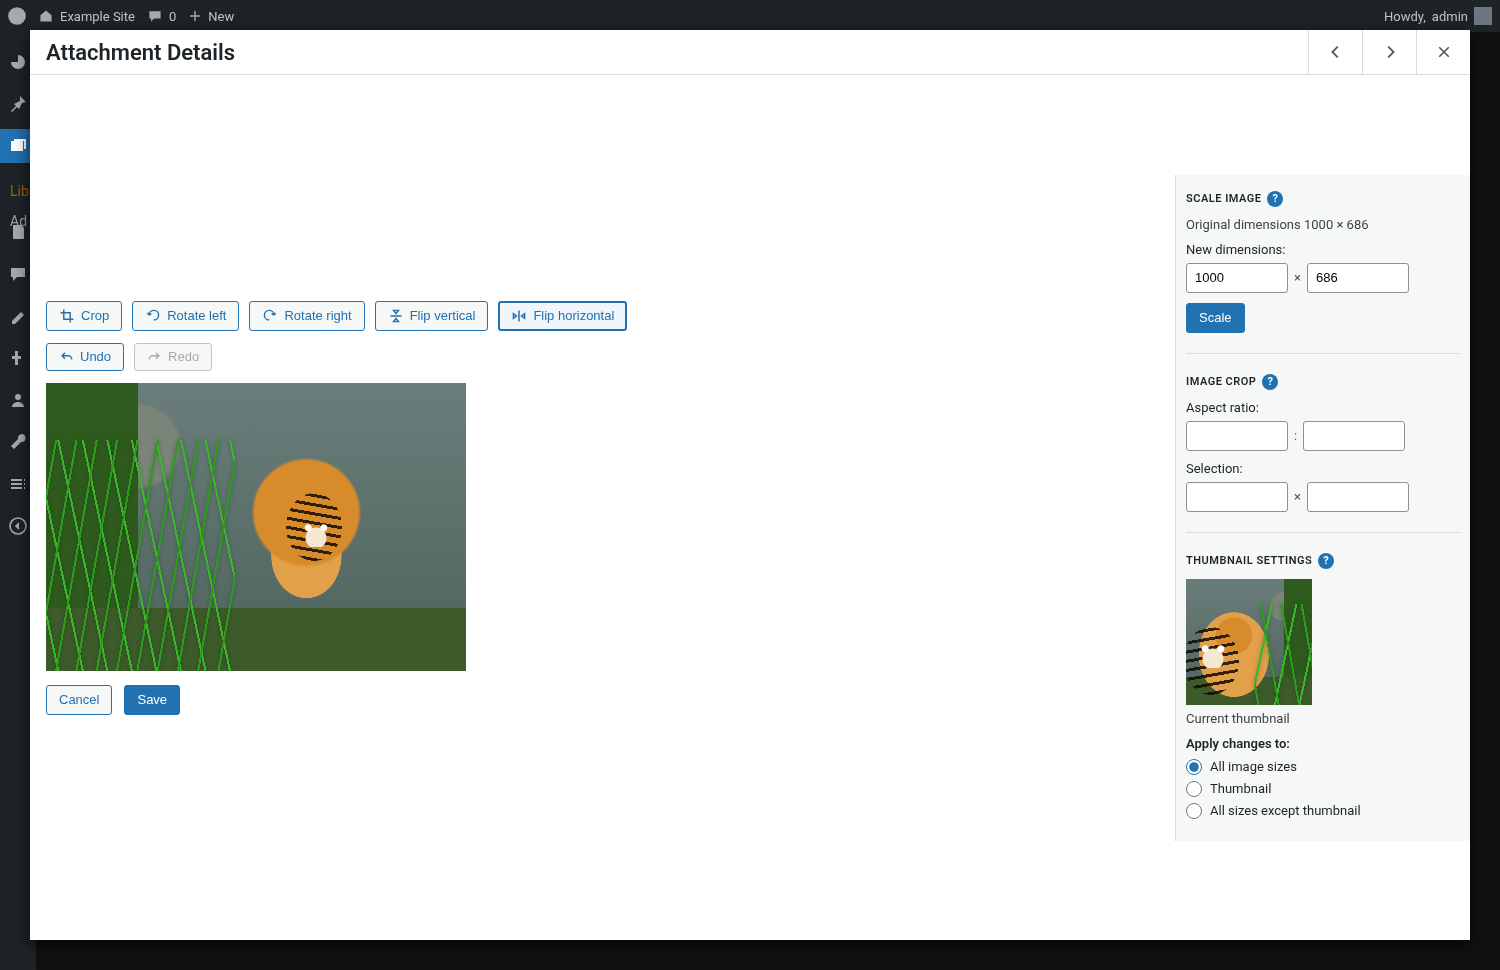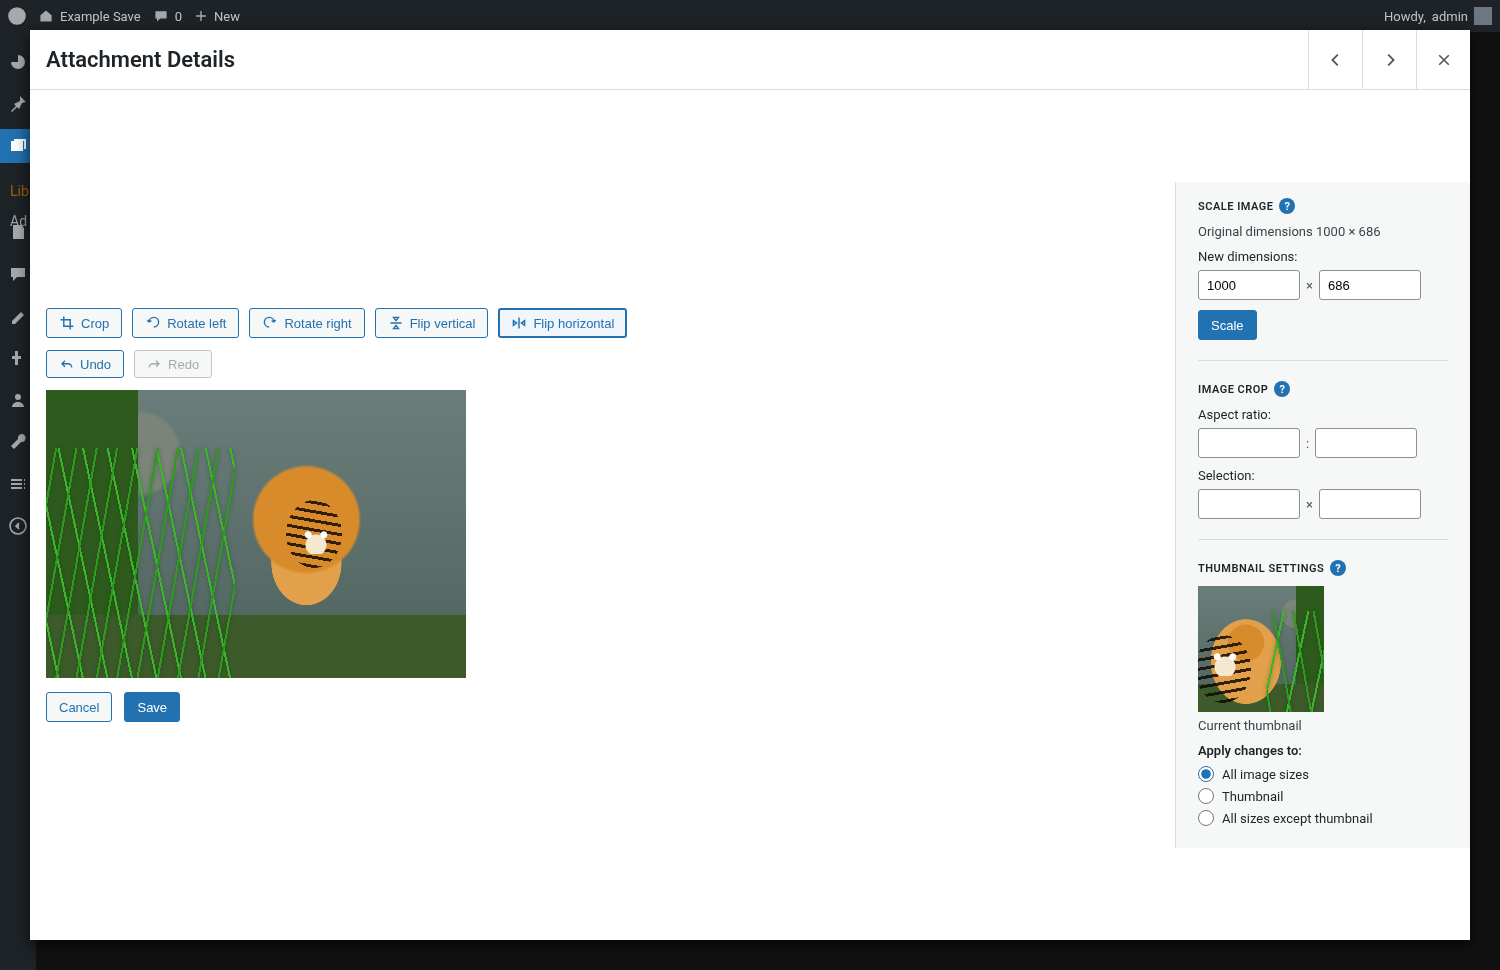--- a/index.html
+++ b/index.html
@@ -44,42 +44,42 @@
   .modal {
     position: fixed;
     top: 30px; left: 30px; right: 30px; bottom: 30px;
     background: #fff;
     display: flex; flex-direction: column;
     box-shadow: 0 5px 15px rgba(0,0,0,.7);
   }
   .modal-header {
     display: flex; align-items: center; justify-content: space-between;
     border-bottom: 1px solid #dcdcde;
-    height: 60px;
+    height: 45px;
   }
   .modal-title {
     font-size: 22px; font-weight: 600; padding: 0 16px;
   }
   .modal-controls { display: flex; height: 100%; }
   .modal-controls button {
     width: 54px; height: 100%; border: none; border-left: 1px solid #dcdcde;
     background: #fff; cursor: pointer;
     display: flex; align-items: center; justify-content: center;
     color: #666;
   }
   .modal-controls button svg path { stroke: #50575e; stroke-width: 2; fill: none; }
 
   .modal-body { flex: 1; display: flex; min-height: 0; align-items: center; }
   .editor-pane {
     flex: 1; background: #fff; padding: 16px;
     overflow: auto;
   }
   .sidebar {
     width: 295px; border-left: 1px solid #dcdcde; background: #f6f7f7;
-    padding: 16px 22px; overflow: auto;
+    padding: 16px 10px; overflow: auto;
   }
 
   
   .toolbar { display: flex; flex-wrap: wrap; gap: 10px; margin-bottom: 12px; }
   .btn-secondary {
     display: inline-flex; align-items: center; gap: 6px;
     border: 1px solid #2271b1; color: #2271b1; background: #f6f7f7;
     padding: 0 12px; height: 30px; border-radius: 3px;
     font-size: 13px; cursor: pointer;
   }
@@ -175,21 +175,21 @@
     <span class="item">
       <svg width="18" height="18" viewBox="0 0 20 20">
           <circle cx="10" cy="10" r="9" fill="none" stroke="#a7aaad" stroke-width="1.6"></circle>
           <path d="M4 7l3 9 3-8 3 8 3-9" stroke="#a7aaad" stroke-width="1.4" fill="none"></path>
         </svg>
     </span>
     <span class="item">
       <svg width="16" height="16" viewBox="0 0 20 20">
           <path d="M10 3l7 6v8H3v-8z"></path>
         </svg>
-      <span>Example Save</span>
+      <span>Example Site</span>
     </span>
     <span class="item">
       <svg width="16" height="16" viewBox="0 0 20 20">
           <path d="M3 4h14v9H9l-4 4v-4H3z"></path>
         </svg>
       <span>0</span>
     </span>
     <span class="item">
       <svg width="14" height="14" viewBox="0 0 20 20">
           <path d="M9 3h2v6h6v2h-6v6H9v-6H3V9h6z"></path>

